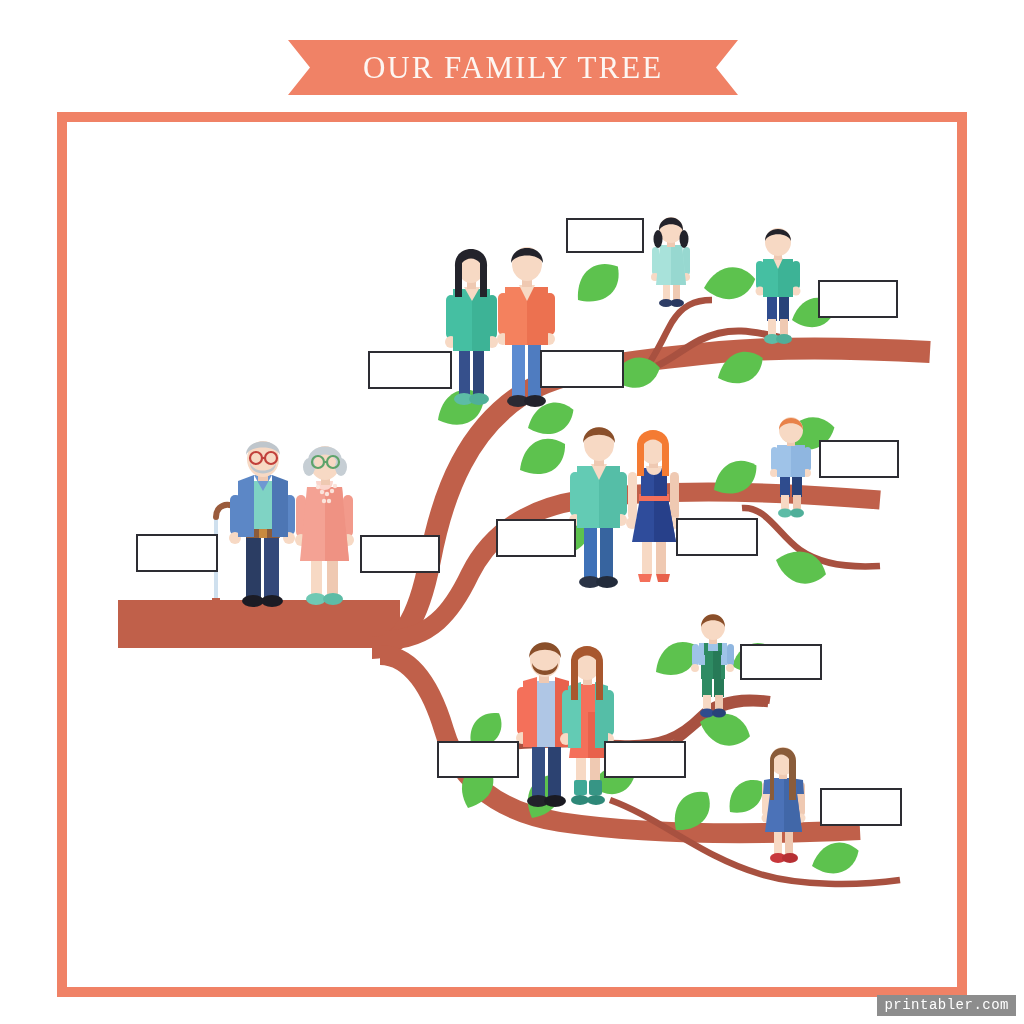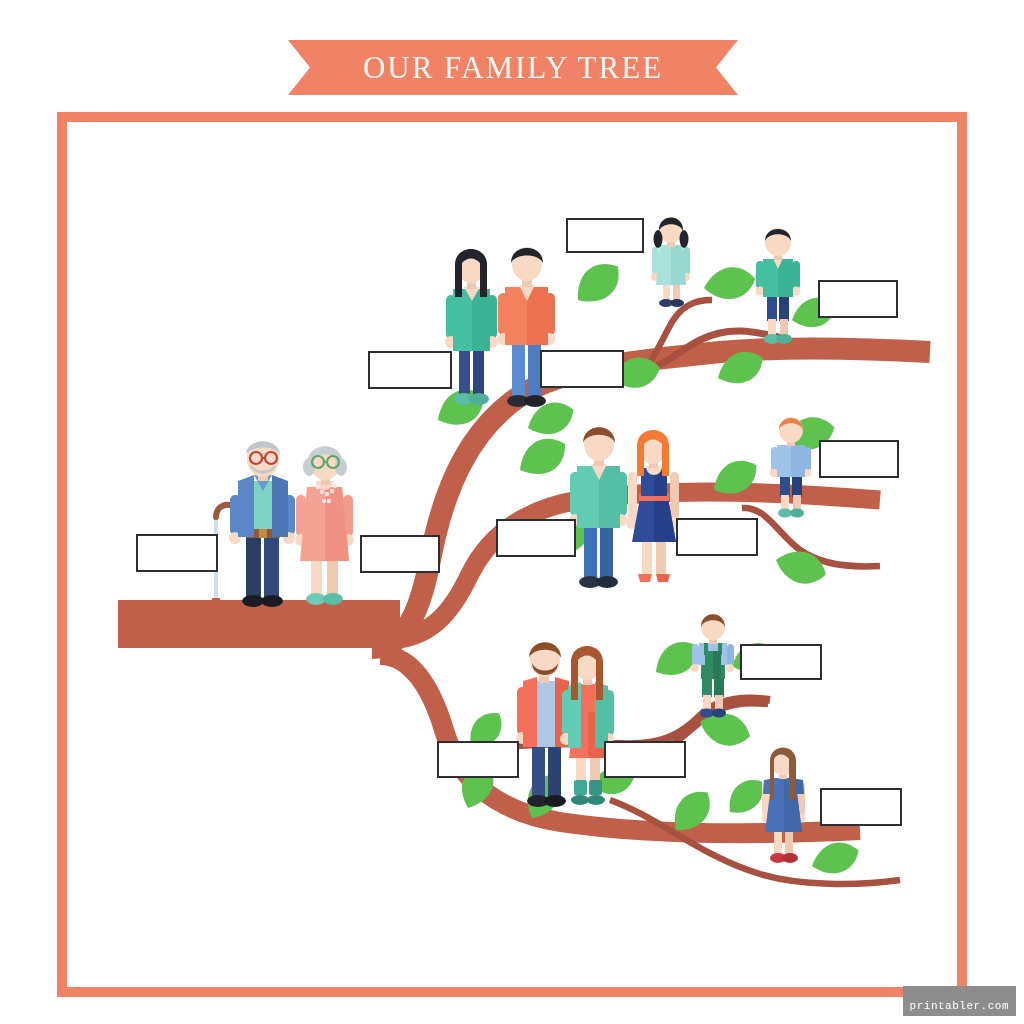--- a/index.html
+++ b/index.html
@@ -36,23 +36,23 @@
     border:2.2px solid #2d2d33;
     box-sizing:border-box;
   }
 
   
   .watermark{
     position:absolute;right:8px;bottom:8px;
     background:#8d8d8d;
     color:#ffffff;
     font-family:"Liberation Mono", monospace;
-    font-size:11px;
+    font-size:14px;
     letter-spacing:0.5px;
-    padding:14px 7px 3px 7px;
+    padding:2px 7px 3px 7px;
     line-height:1.15;
   }
 </style>
 </head>
 <body>
 
 <div id="stage">
 
   <svg width="1024" height="1024" viewBox="0 0 1024 1024">
     <defs>

